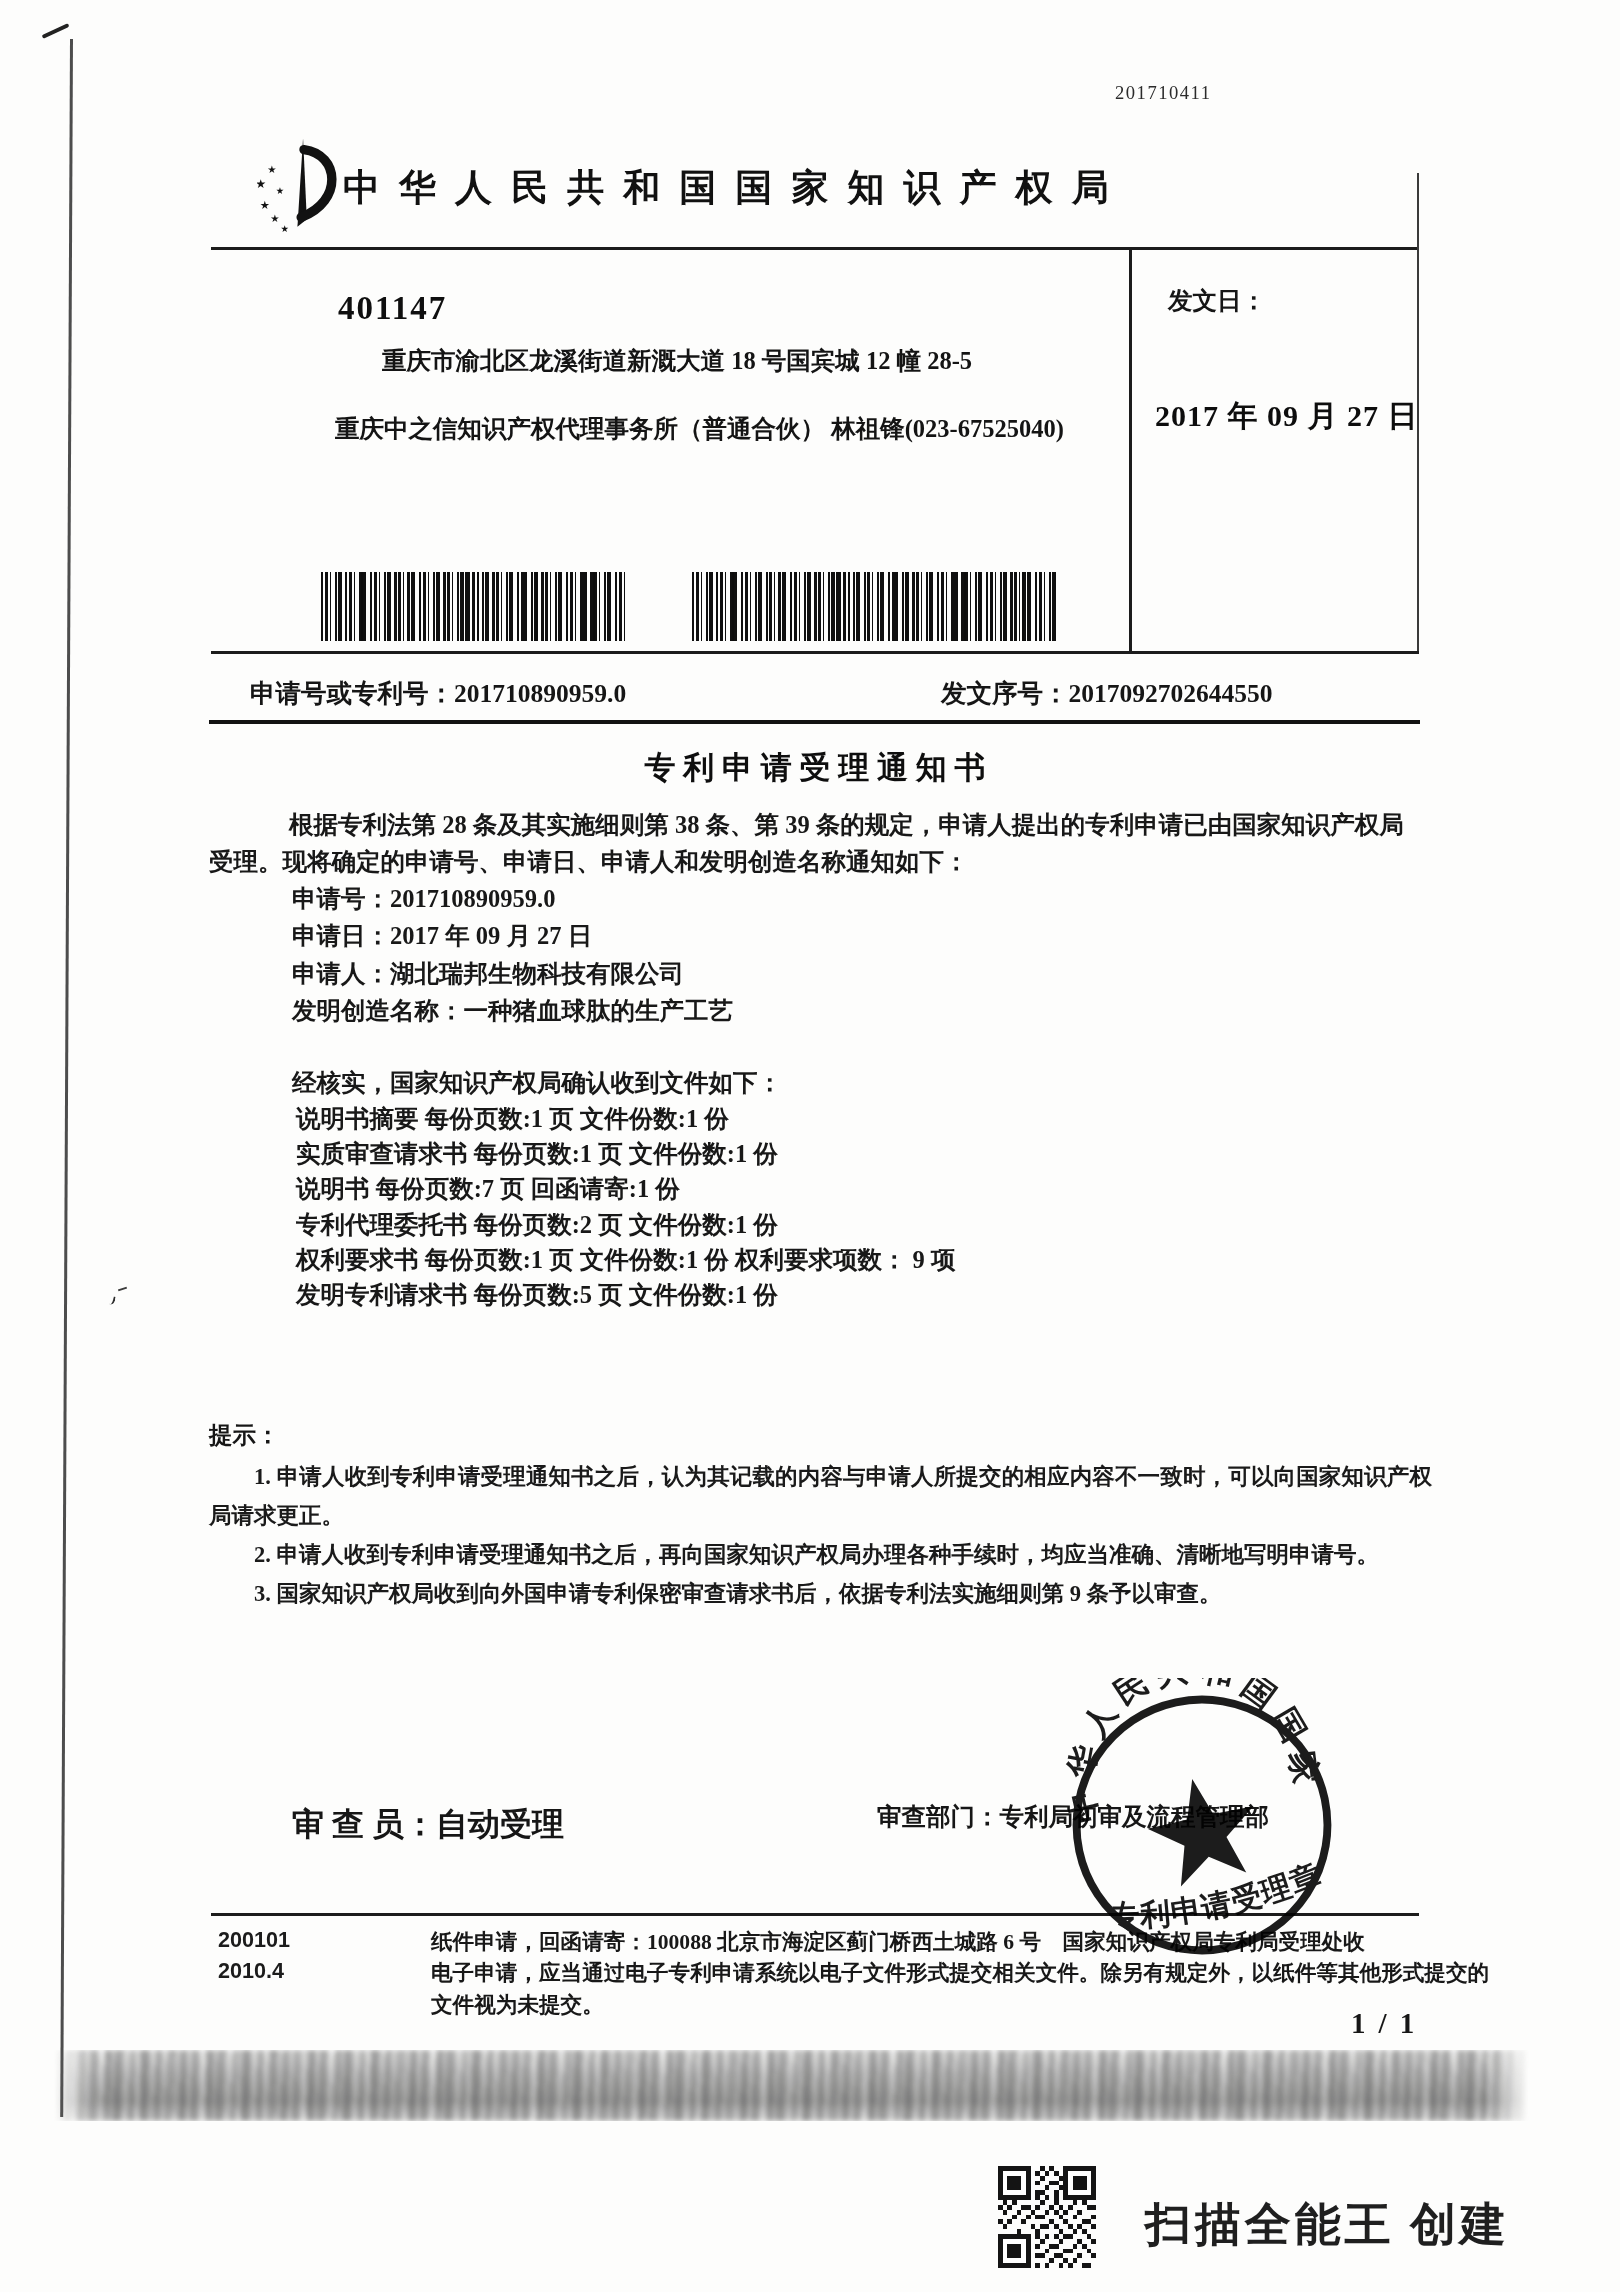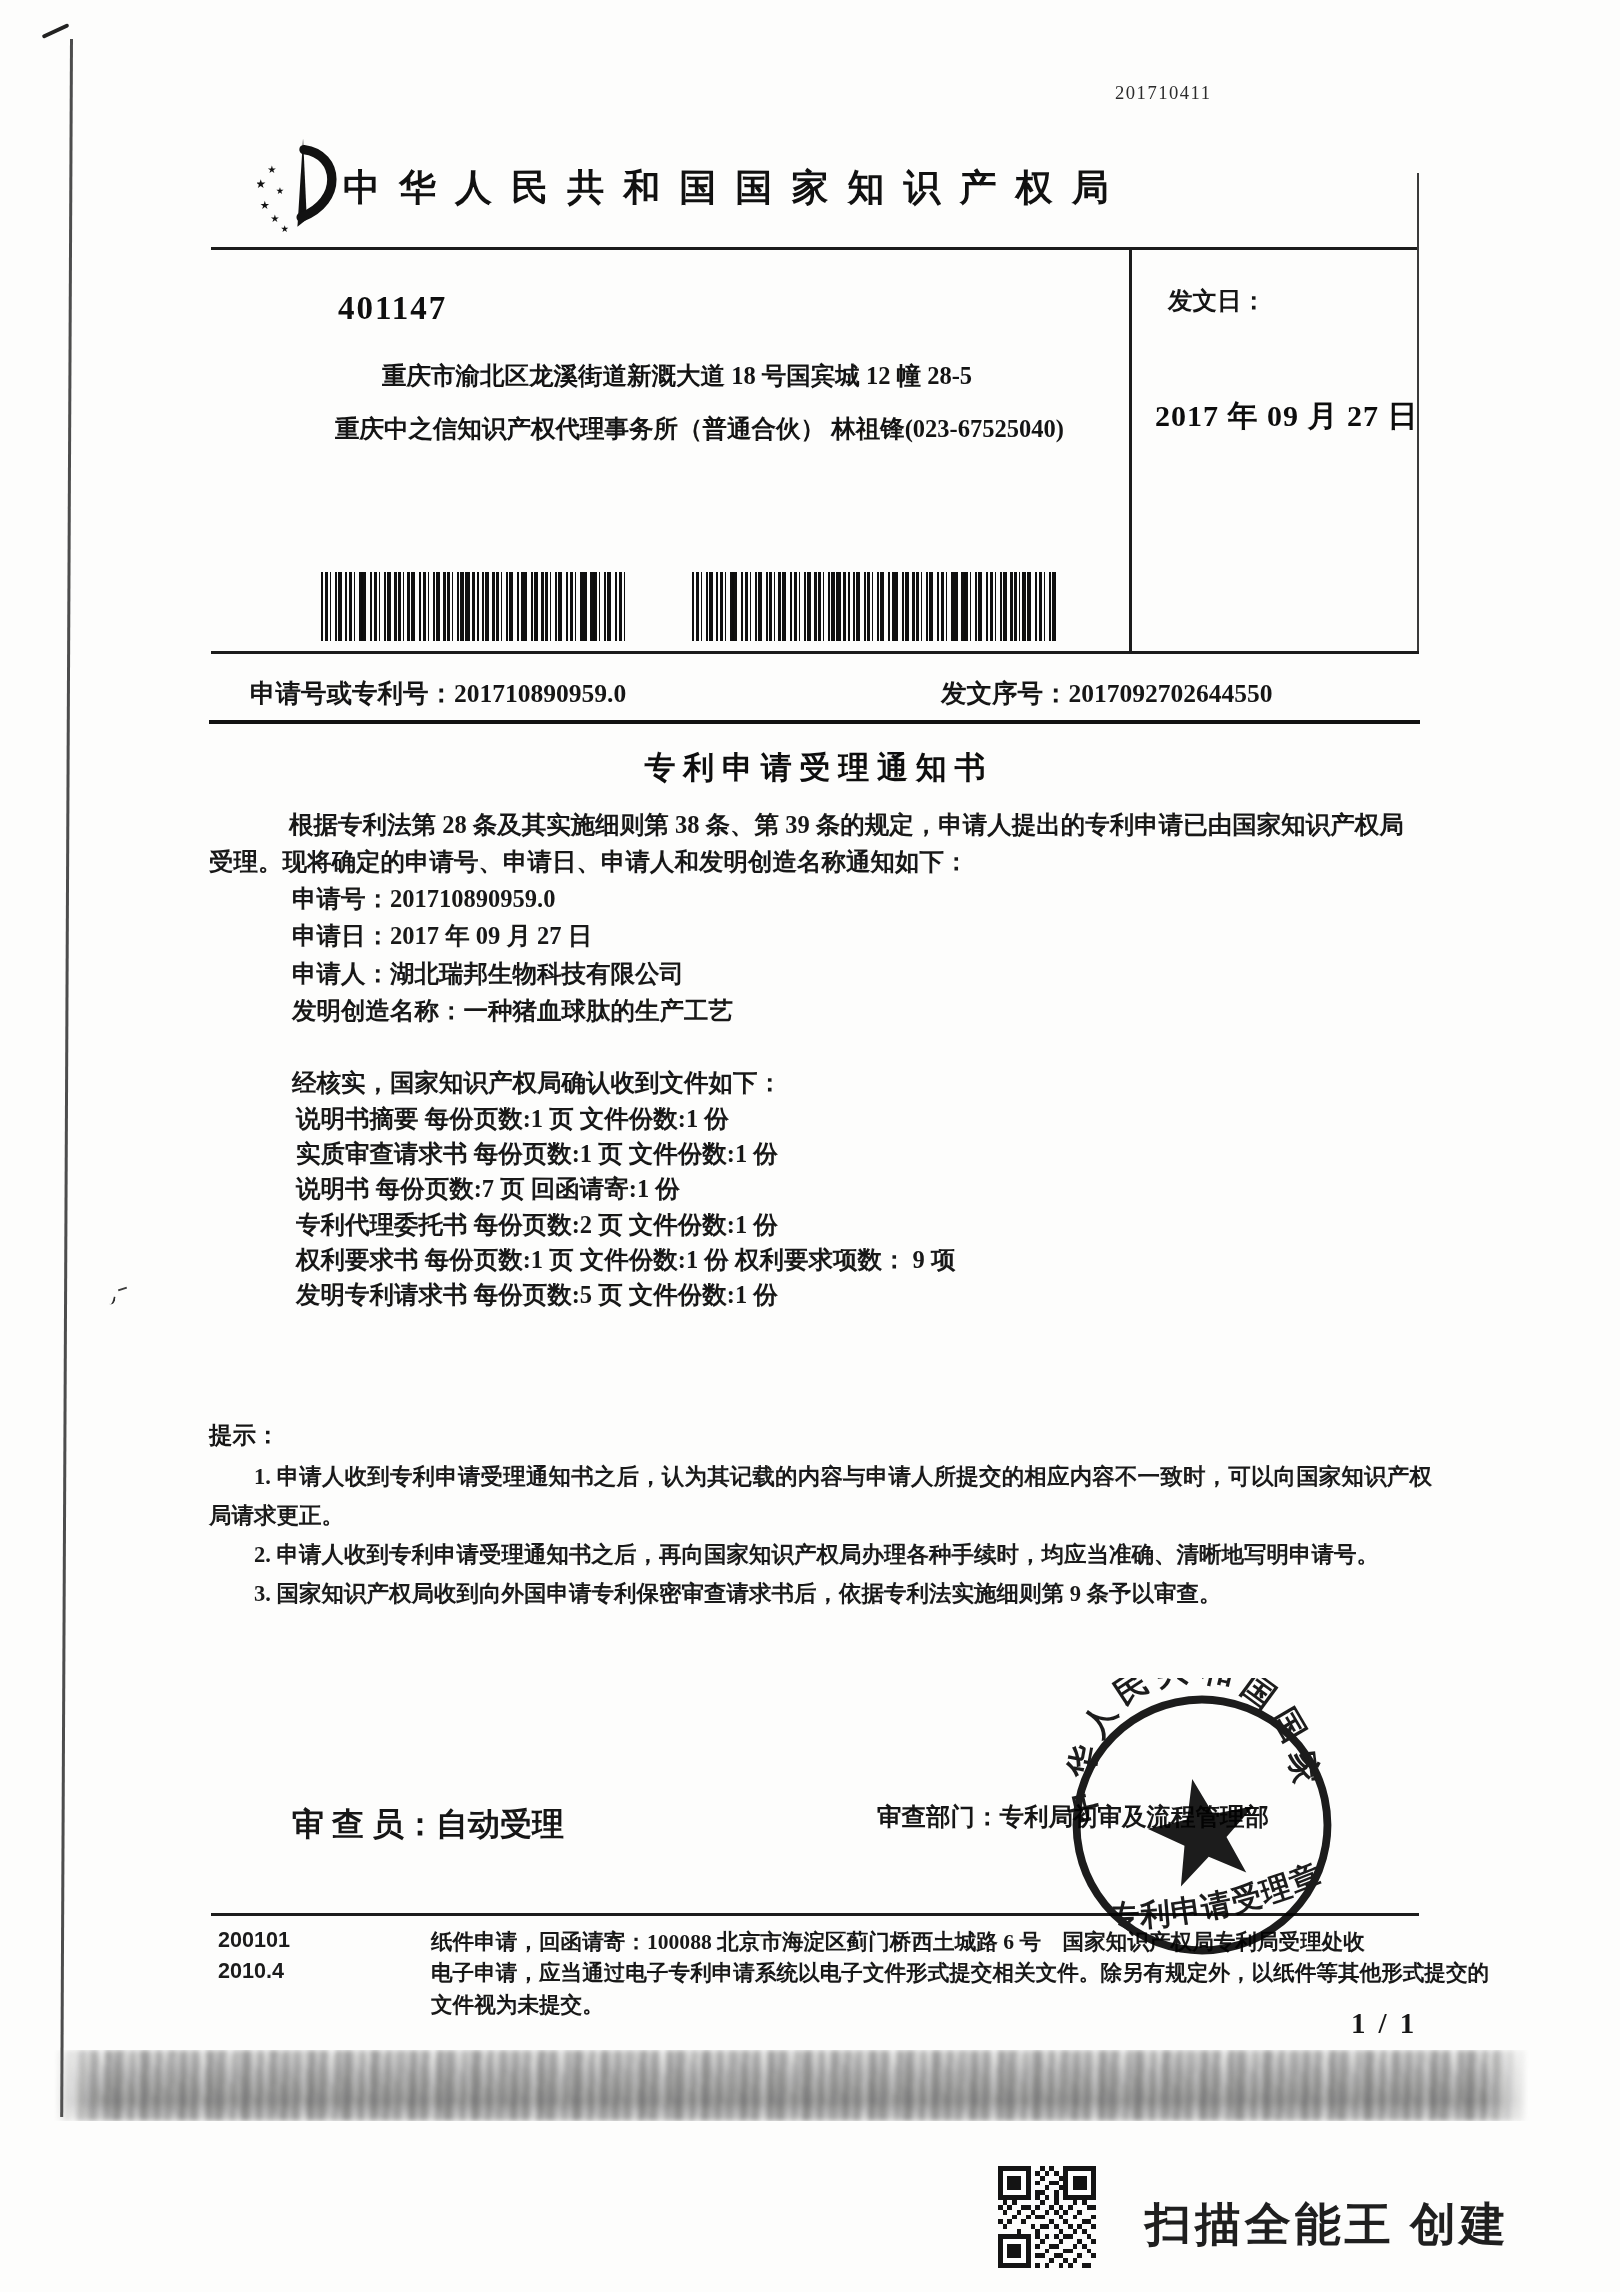--- a/index.html
+++ b/index.html
@@ -28,21 +28,21 @@
 
   .rule { background:#1c1c1c; }
   .rule-header { left:211px; top:247px; width:1208px; height:2.9px; }
   .rule-vdivider { left:1129px; top:247px; width:2.5px; height:405px; }
   .rule-right { left:1417px; top:173px; width:2px; height:479px; background:#3a3a3a; }
   .rule-under-barcode { left:211px; top:651px; width:1208px; height:2.5px; }
   .rule-thick { left:209px; top:720px; width:1211px; height:4.4px; background:#121212; }
   .rule-footer { left:211px; top:1913px; width:1208px; height:2.9px; }
 
   .postcode { left:338px; top:290px; font-size:33px; letter-spacing:2px; color:#0f0f0f; }
-  .addr1 { left:382px; top:359px; font-size:24.5px; color:#141414; }
+  .addr1 { left:382px; top:344px; font-size:24.5px; color:#141414; }
   .addr2 { left:335px; top:412px; font-size:24.5px; color:#141414;font-family:Liberation Serif, serif; }
 
   .issue-date-label { left:1168px; top:284px; font-size:24.5px; }
   .issue-date { left:1155px; top:396px; font-size:30px; letter-spacing:1px; color:#0d0d0d; }
 
   .barcode { top:572px; height:69px;
     background-image:
       repeating-linear-gradient(90deg, transparent 0 28px, #101010 28px 31px, transparent 31px 40px, #0d0d0d 40px 42px, transparent 42px 58px),
       repeating-linear-gradient(90deg, #101010 0 2px, transparent 2px 3.9px, #101010 3.9px 6.9px, transparent 6.9px 8.8px, #101010 8.8px 9.8px, transparent 9.8px 13.7px, #101010 13.7px 15.7px, transparent 15.7px 16.7px, #101010 16.7px 20.6px, transparent 20.6px 24.5px);
   }

